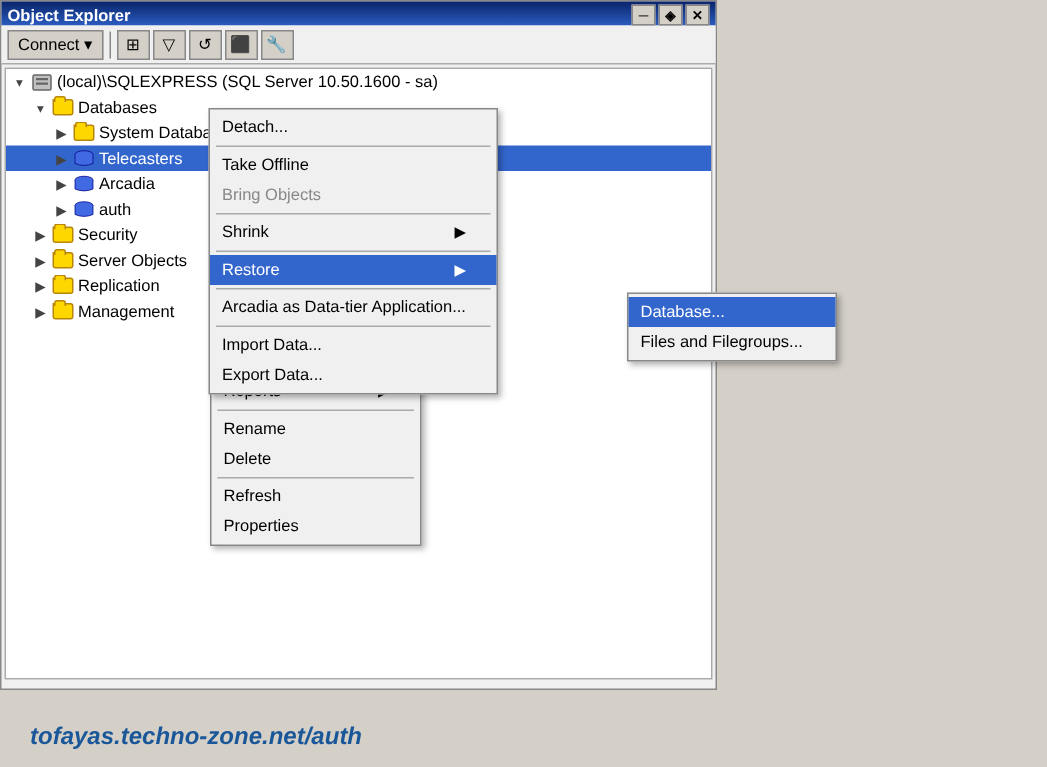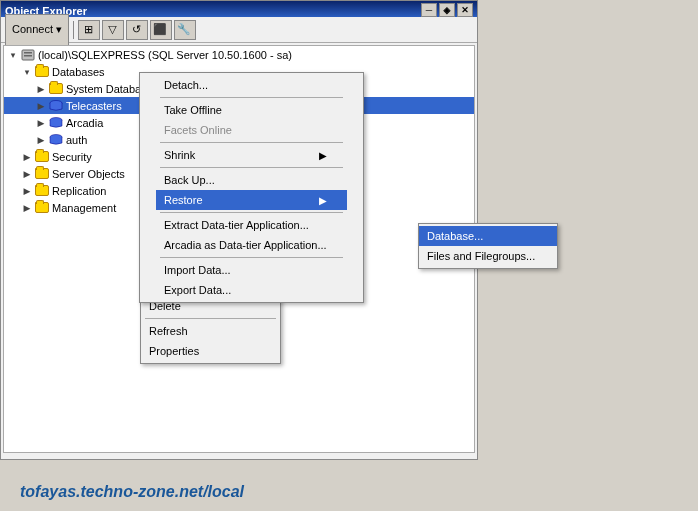--- a/index.html
+++ b/index.html
@@ -67,21 +67,21 @@
 
     .toolbar-btn {
       background: #d4d0c8;
       border: 1px solid #888;
       padding: 1px 6px;
       font-size: 11px;
       cursor: pointer;
       display: flex;
       align-items: center;
       gap: 2px;
-      height: 32px;
+      height: 20px;
     }
 
     .toolbar-separator {
       width: 1px;
       height: 18px;
       background: #888;
       margin: 0 2px;
     }
 
     .toolbar-icon-btn {
@@ -215,35 +215,34 @@
     
     .submenu-tasks {
       position: absolute;
       left: 139px;
       top: 72px;
       background: #f0f0f0;
       border: 1px solid #888;
       box-shadow: 2px 2px 4px rgba(0,0,0,0.3);
       z-index: 101;
       min-width: 140px;
-      padding: 2px 16px;
+      padding: 2px 0;
     }
 
     
     .submenu-restore {
       position: absolute;
       left: 418px;
       top: 195px;
       background: #f0f0f0;
       border: 1px solid #888;
       box-shadow: 2px 2px 4px rgba(0,0,0,0.3);
       z-index: 102;
       min-width: 140px;
       padding: 2px 0;
-      margin-top: 28px;
     }
 
     .watermark {
       position: absolute;
       bottom: 10px;
       left: 20px;
       color: #1a5799;
       font-size: 16px;
       font-style: italic;
       font-weight: bold;
@@ -438,39 +437,33 @@
 
 <div class="submenu-tasks">
   <div class="menu-item">
     <span>Detach...</span>
   </div>
   <div class="menu-separator"></div>
   <div class="menu-item">
     <span>Take Offline</span>
   </div>
   <div class="menu-item disabled">
-    <span>Facets Online</span>
+    <span>Bring Objects</span>
   </div>
   <div class="menu-separator"></div>
   <div class="menu-item">
     <span>Shrink</span>
     <span class="menu-arrow">▶</span>
   </div>
   <div class="menu-separator"></div>
-  <div class="menu-item">
-    <span>Back Up...</span>
-  </div>
   <div class="menu-item highlighted">
     <span>Restore</span>
     <span class="menu-arrow">▶</span>
   </div>
   <div class="menu-separator"></div>
-  <div class="menu-item">
-    <span>Extract Data-tier Application...</span>
-  </div>
   <div class="menu-item">
     <span>Arcadia as Data-tier Application...</span>
   </div>
   <div class="menu-separator"></div>
   <div class="menu-item">
     <span>Import Data...</span>
   </div>
   <div class="menu-item">
     <span>Export Data...</span>
   </div>
@@ -479,14 +472,14 @@
 <div class="submenu-restore">
   <div class="menu-item highlighted">
     <span>Database...</span>
   </div>
   <div class="menu-item">
     <span>Files and Filegroups...</span>
   </div>
 </div>
 
 <div class="watermark">
-  <span>tofayas.techno-zone.net/local</span>
+  <span>tofayas.techno-zone.net/auth</span>
 </div>
 
 </body></html>

